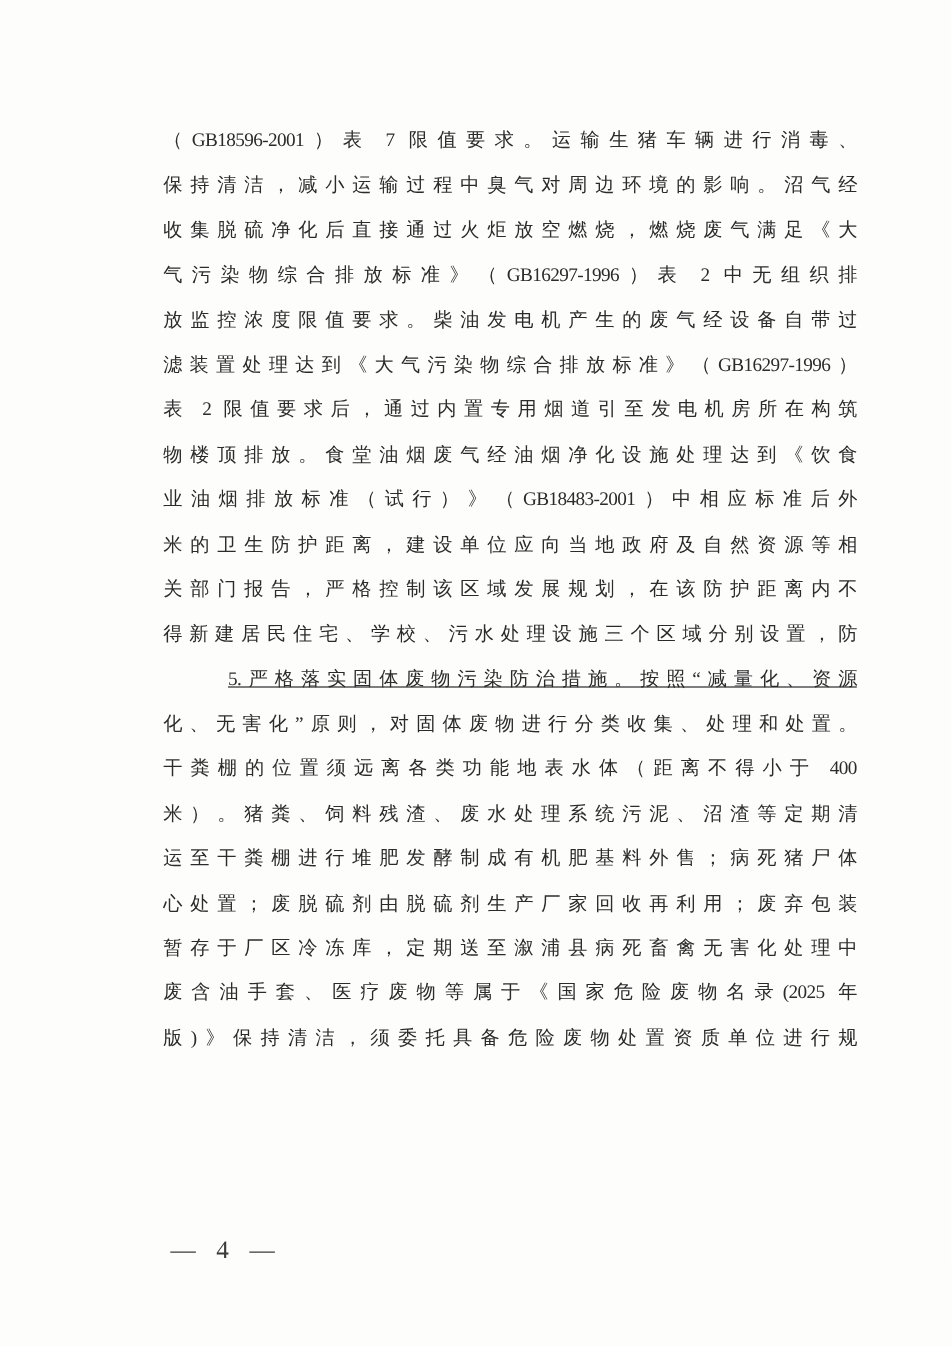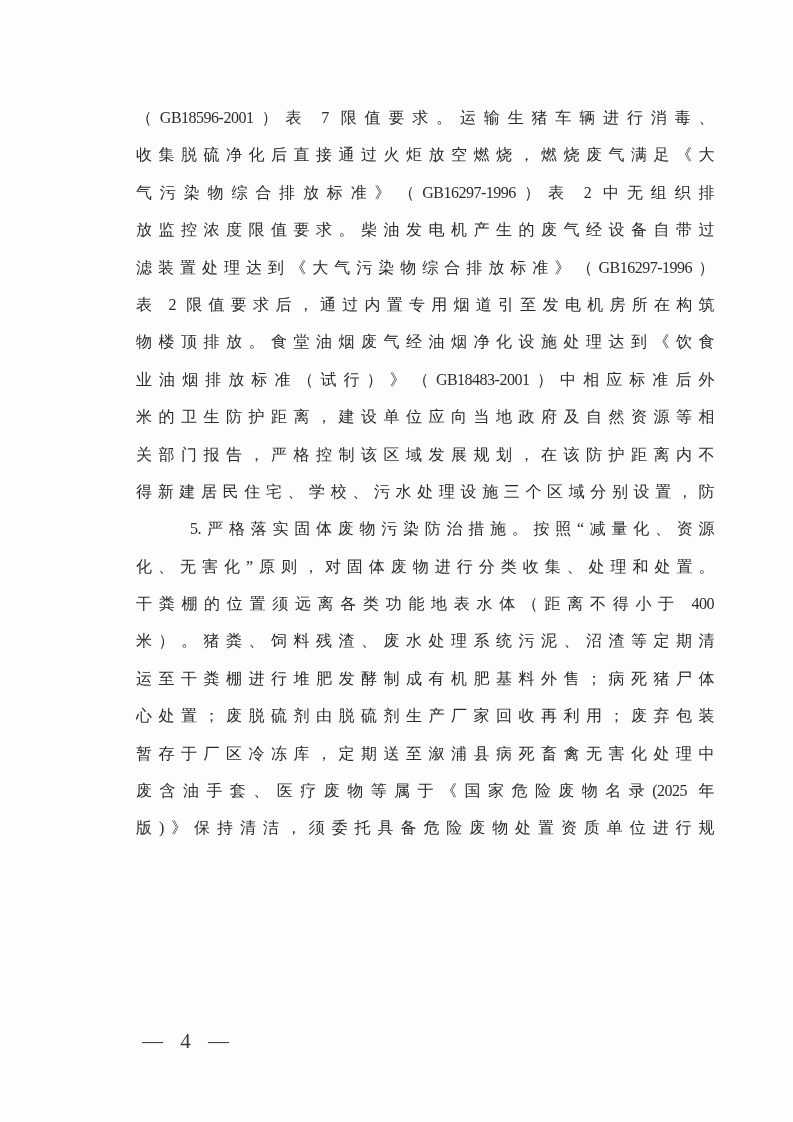--- a/index.html
+++ b/index.html
@@ -43,37 +43,39 @@
     white-space: normal;
     overflow: visible;
   }
   .line.para-end {
     text-align: left;
     text-align-last: left;
     letter-spacing: 2.5px;
   }
   .line.indent {
     text-indent: 54px;
+    text-decoration: underline;
   }
   .page-number {
     position: absolute;
     left: 142px;
     top: 1026px;
     color: #3a3a3a;
     font-size: 21px;
     letter-spacing: 6px;
     line-height: 30px;
   }
 </style>
 </head>
 <body>
 
 <div class="page">
   <div class="body-text">
     <p class="line">（GB18596-2001）表 7 限值要求。运输生猪车辆进行消毒、</p>
+    <p class="line">保持清洁，减小运输过程中臭气对周边环境的影响。沼气经</p>
     <p class="line">收集脱硫净化后直接通过火炬放空燃烧，燃烧废气满足《大</p>
     <p class="line">气污染物综合排放标准》（GB16297-1996）表 2 中无组织排</p>
     <p class="line">放监控浓度限值要求。柴油发电机产生的废气经设备自带过</p>
     <p class="line">滤装置处理达到《大气污染物综合排放标准》（GB16297-1996）</p>
     <p class="line">表 2 限值要求后，通过内置专用烟道引至发电机房所在构筑</p>
     <p class="line">物楼顶排放。食堂油烟废气经油烟净化设施处理达到《饮食</p>
     <p class="line">业油烟排放标准（试行）》（GB18483-2001）中相应标准后外</p>
     <p class="line">米的卫生防护距离，建设单位应向当地政府及自然资源等相</p>
     <p class="line">关部门报告，严格控制该区域发展规划，在该防护距离内不</p>
     <p class="line">得新建居民住宅、学校、污水处理设施三个区域分别设置，防</p>

